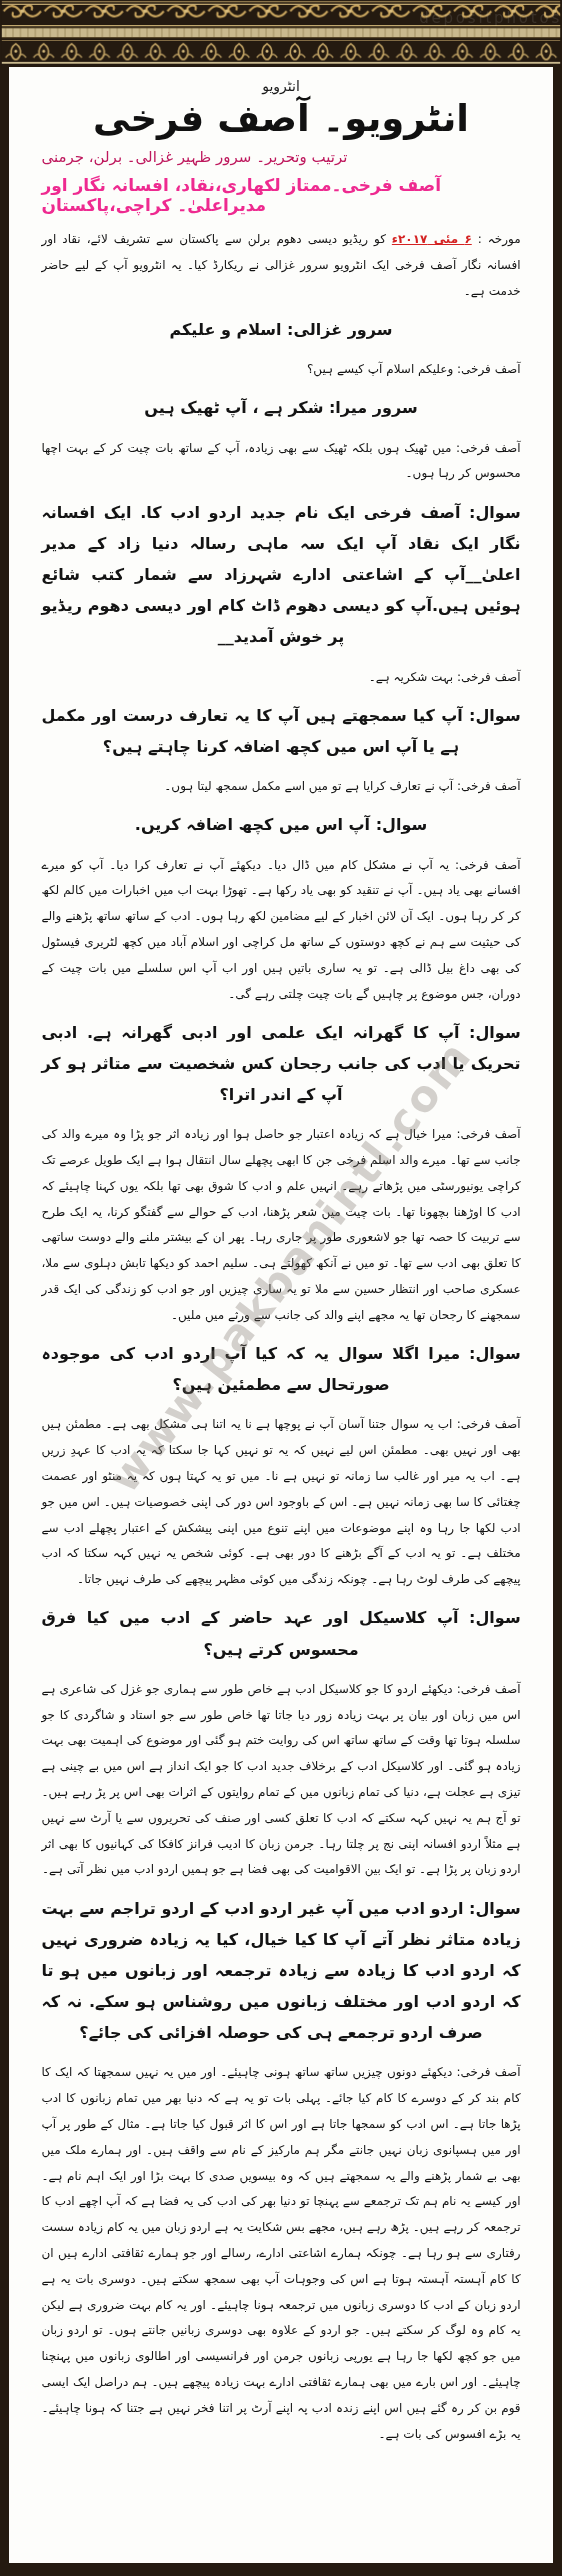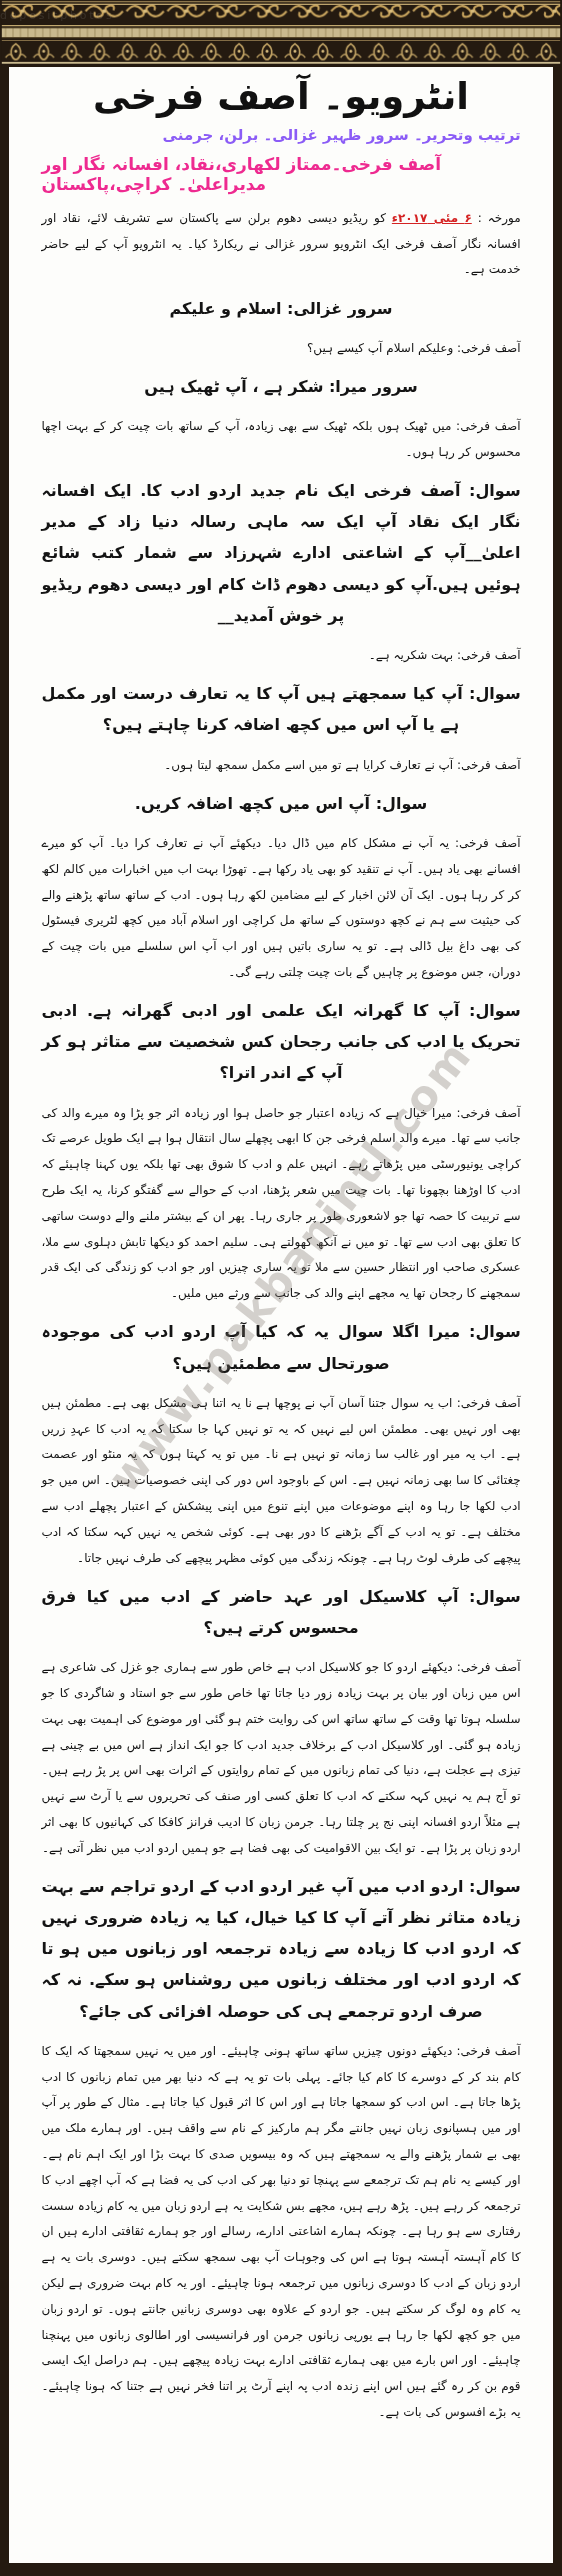--- a/index.html
+++ b/index.html
@@ -10,38 +10,38 @@
     overflow:hidden;
     font-family:"DejaVu Sans","Liberation Sans",sans-serif;
   }
   .inner{
     position:absolute;left:9.4px;right:9.4px;top:67px;bottom:13px;
     background:#fdfdfb;
     overflow:hidden;
   }
   .ornament{position:absolute;top:0;left:0;width:562px;height:67px;}
   .border-ghost{
-    position:absolute;top:9.4px;width:562px;text-align:left;
-    color:rgba(255,255,255,0.10);font-size:11px;letter-spacing:2.8px;
+    position:absolute;top:9.4px;width:562px;text-align:right;
+    color:rgba(255,255,255,0.10);font-size:15px;letter-spacing:2.8px;
     z-index:3;pointer-events:none;
   }
   .content{
     position:relative;
     padding:5.6px 32px 0 32px;
     direction:rtl;
   }
   .kicker{
     text-align:center;color:#1a1a1a;font-size:14px;margin:5.6px 0 1.9px 0;
   }
   .title{
     text-align:center;color:#111;font-size:37px;font-weight:bold;
     margin:1.9px 0 5.6px 0;line-height:1.25;
   }
   .byline{
-    text-align:right;color:#8b5cf6;font-size:15px;font-weight:bold;margin:0 0 9.4px 0;
+    text-align:left;color:#be185d;font-size:15px;font-weight:normal;margin:0 0 9.4px 0;
   }
   .subtitle{
     text-align:left;color:#ee2a90;font-size:17px;font-weight:bold;margin:0 0 7.5px 0;
   }
   .publication{
     text-align:center;color:#2fa352;font-size:13px;font-weight:bold;margin:0 0 20.6px 0;
   }
   .dlg{margin:0 0 9.4px 0;color:#141414;}
   .dlg.intro, .dlg.answer{
     font-size:12px;line-height:2.15;text-align:justify;text-align-last:right;margin-top:12px;
@@ -94,20 +94,21 @@
     <rect x="0" y="44" width="600" height="22" fill="url(#palmette)"></rect>
     <rect x="0" y="43" width="600" height="1" fill="#8a744a"></rect>
     <rect x="0" y="66.5" width="600" height="2" fill="#c9b98e"></rect>
   </svg>
   <div class="border-ghost">depositphotos</div>
 
   <div class="inner">
     <div class="watermark">www.pakbanintl.com</div>
 
     <div class="content" lang="ur">
+      <div class="kicker">انٹرویو</div>
       <div class="title">انٹرویو۔ آصف فرخی</div>
       <div class="byline">ترتیب وتحریر۔ سرور ظہیر غزالی۔ برلن، جرمنی</div>
       <div class="subtitle">آصف فرخی۔ممتاز لکھاری،نقاد، افسانہ نگار اور مدیراعلیٰ۔ کراچی،پاکستان</div>
 
       <div id="dialogue">
           <p class="dlg intro" dir="rtl"><span>مورخہ : </span><span class="red-date">۶ مئی ۲۰۱۷ء</span><span> کو ریڈیو دیسی دھوم برلن سے پاکستان سے تشریف لائے، نقاد اور افسانہ نگار آصف فرخی ایک انٹرویو سرور غزالی نے ریکارڈ کیا۔ یہ انٹرویو آپ کے لیے حاضر خدمت ہے۔</span></p>
           <p class="dlg question" dir="rtl">سرور غزالی: اسلام و علیکم</p>
           <p class="dlg answer" dir="rtl">آصف فرخی: وعلیکم اسلام آپ کیسے ہیں؟</p>
           <p class="dlg question" dir="rtl">سرور میرا: شکر ہے ، آپ ٹھیک ہیں</p>
           <p class="dlg answer" dir="rtl">آصف فرخی: میں ٹھیک ہوں بلکہ ٹھیک سے بھی زیادہ، آپ کے ساتھ بات چیت کر کے بہت اچھا محسوس کر رہا ہوں۔</p>

